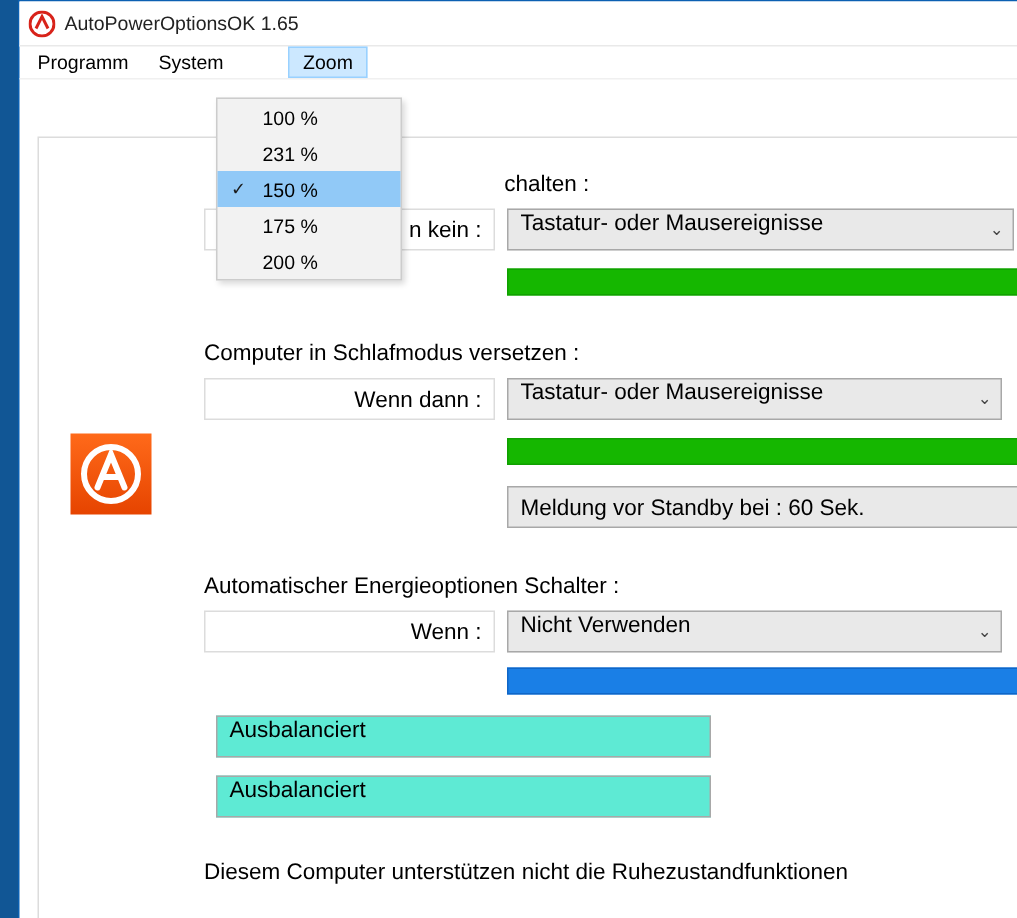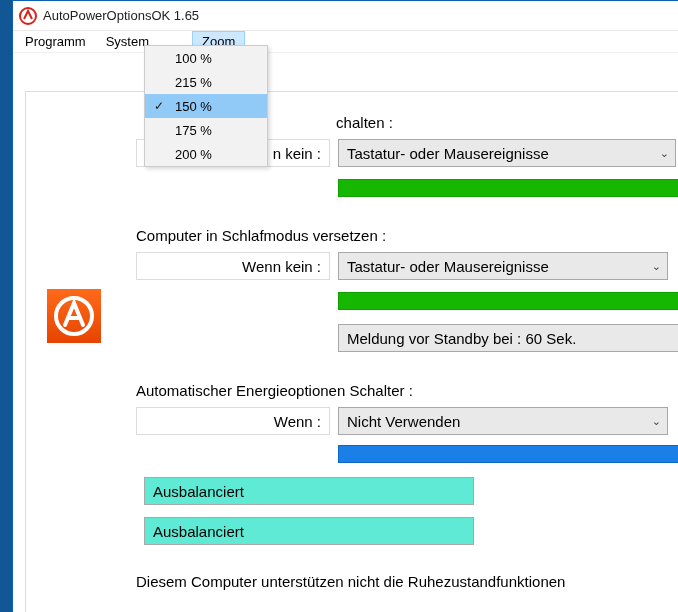--- a/index.html
+++ b/index.html
@@ -5,31 +5,31 @@
   * { box-sizing: border-box; }
   body { margin: 0; font-family: "Segoe UI", Tahoma, sans-serif; font-size: 13px; background: #fff; color: #000; }
   .outer { width: 678px; height: 612px; background: #115695; position: relative; overflow: hidden; }
   .window { position: absolute; left: 12px; top: 0; width: 700px; height: 640px; background: #fff; border: 1px solid #0b60b2; }
   .titlebar { height: 30px; display: flex; align-items: center; padding: 0 6px; background: #fff; border-bottom: 1px solid #e9e9e9; }
   .titlebar .icon { width: 18px; height: 18px; margin-right: 6px; display: inline-flex; align-items: center; justify-content: center; }
   .titlebar .title { font-size: 13px; color: #222; }
   .menubar { height: 22px; display: flex; align-items: stretch; padding: 0 2px; border-bottom: 1px solid #f0f0f0; font-size: 13px; }
   .menubar .mitem { padding: 2px 10px; display: flex; align-items: center; cursor: default; text-align: right; }
   .menubar .mitem.open { background: #cce8ff; border: 1px solid #99d1ff; padding: 1px 9px; margin-left: 33px; }
-  .dropdown { position: absolute; left: 131px; top: 44px; width: 124px; background: #f2f2f2; border: 1px solid #cccccc; box-shadow: 2px 2px 4px rgba(0,0,0,0.15); z-index: 10; }
+  .dropdown { position: absolute; left: 131px; top: 64px; width: 124px; background: #f2f2f2; border: 1px solid #cccccc; box-shadow: 2px 2px 4px rgba(0,0,0,0.15); z-index: 10; }
   .dropdown .ditem { height: 24px; display: flex; align-items: center; font-size: 13px; cursor: default; }
   .dropdown .ditem .check { width: 28px; text-align: center; color: #1a1a1a; font-size: 12px; }
   .dropdown .ditem .dlabel { flex: 1; padding-left: 2px; }
   .dropdown .ditem.sel { background: #91c9f7; }
   .content { position: relative; padding: 10px 0 0 0; }
   .group { margin: 28px 0 0 12px; border: 1px solid #dcdcdc; padding: 22px 0 40px 0; width: 700px; position: relative; }
   .sec-title { font-size: 15px; color: #000; margin: 0 0 8px 110px; }
   .row { display: flex; align-items: center; margin: 6px 0 0 110px; }
   .lblbox { width: 194px; height: 28px; border: 1px solid #dcdcdc; display: flex; align-items: center; justify-content: flex-end; padding-right: 8px; font-size: 15px; color: #000; background: #fff; }
-  .combo { height: 28px; border: 1px solid #a8a8a8; background: #e9e9e9; display: flex; align-items: center; padding: 0 24px 0 8px; font-size: 15px; color: #000; position: relative; margin-left: 8px; }
+  .combo { height: 28px; border: 1px solid #a8a8a8; background: #e9e9e9; display: flex; align-items: flex-start; padding: 0 24px 0 8px; font-size: 15px; color: #000; position: relative; margin-left: 8px; }
   .combo .chev { position: absolute; right: 6px; top: 50%; transform: translateY(-50%); font-size: 11px; color: #444; }
   .combo.fill { width: 338px; }
   .combo.fill2 { width: 330px; }
   .bar { height: 18px; margin: 12px 0 0 312px; }
   .bar.green { background: #15b700; width: 360px; border: 1px solid #10a000; }
   .bar.blue { background: #1a7fe6; width: 360px; border: 1px solid #0f66c7; margin-top: 10px; }
   .msgbox { height: 28px; border: 1px solid #a8a8a8; background: #e9e9e9; margin: 14px 0 0 312px; width: 360px; display: flex; align-items: center; padding-left: 8px; font-size: 15px; }
   .logo { position: absolute; left: 34px; top: 288px; width: 54px; height: 54px; background: linear-gradient(#ff6a1a,#e64400); display: flex; align-items: center; justify-content: center; }
   .logo svg { width: 46px; height: 46px; }
   .footer-msg { margin: 28px 0 0 110px; font-size: 15px; }
@@ -64,21 +64,21 @@
         </div>
     </div>
 
     <div class="dropdown">
       <div class="ditem">
           <span class="check"></span>
           <span class="dlabel">100 %</span>
         </div>
       <div class="ditem">
           <span class="check"></span>
-          <span class="dlabel">215 %</span>
+          <span class="dlabel">231 %</span>
         </div>
       <div class="ditem sel">
           <span class="check">✓</span>
           <span class="dlabel">150 %</span>
         </div>
       <div class="ditem">
           <span class="check"></span>
           <span class="dlabel">175 %</span>
         </div>
       <div class="ditem">
@@ -103,21 +103,21 @@
           </div>
 
         </div>
         <div class="bar green"></div>
 
         <div class="sec-spacer"></div>
 
         <div class="sec-title">Computer in Schlafmodus versetzen :</div>
         <div class="row">
           <div class="lblbox">
-              <span>Wenn kein :</span>
+              <span>Wenn dann :</span>
             </div>
           <div class="combo fill2">
             <span>Tastatur- oder Mausereignisse</span>
             <span class="chev">⌄</span>
           </div>
 
         </div>
         <div class="bar green"></div>
         <div class="msgbox">
             <span>Meldung vor Standby bei : 60 Sek.</span>

